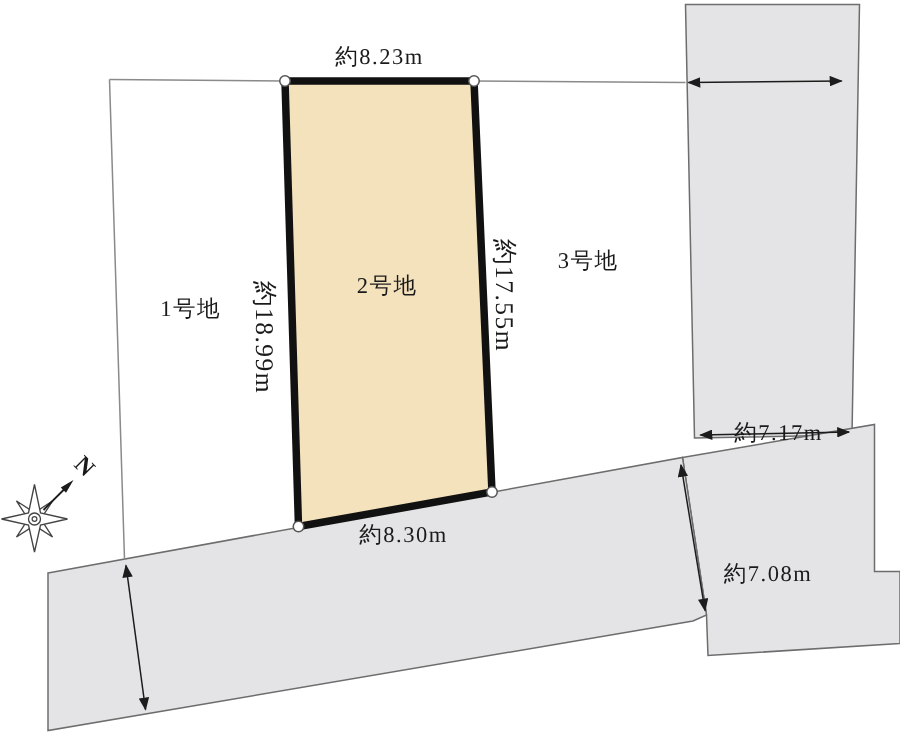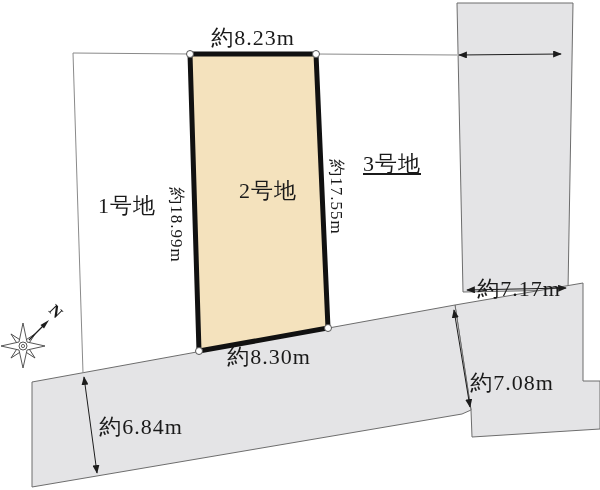--- a/index.html
+++ b/index.html
@@ -8,21 +8,21 @@
     width:600px;height:490px;
     background:#ffffff;
     overflow:hidden;
     font-family:"Liberation Serif","DejaVu Serif",serif;
     color:#1a1a1a;
   }
   #plan-svg{position:absolute;left:0;top:0;}
   .lbl{
     position:absolute;
     transform:translate(-50%,-50%);
-    font-size:22px;
+    font-size:15px;
     letter-spacing:1px;
     white-space:nowrap;
     color:#1a1a1a;
   }
   .lbl.small{font-size:17px;}
   .lbl.rot90{transform:translate(-50%,-50%) rotate(90deg);}
   .lbl.north{
     font-size:16px;font-weight:bold;
     transform:translate(-50%,-50%) rotate(45deg);
   }
@@ -70,32 +70,31 @@
       <line x1="6" y1="-6" x2="21" y2="-21" stroke="#1c1c1c" stroke-width="1.2"></line>
       <polygon points="26,-26 17.5,-21 21,-17.5" fill="#1c1c1c"></polygon>
     </g>
   </svg>
 
   <div class="lbl" style="left:253px;top:38px;">約8.23m</div>
 
 
   <div class="lbl" style="left:127px;top:206px;">1号地</div>
 
-  <div class="lbl" style="left:268px;top:191px;">2号地</div>
+  <div class="lbl" style="left:258px;top:191px;">2号地</div>
 
 
-  <div class="lbl" style="left:392px;top:164px;text-decoration:underline;">3号地</div>
+  <div class="lbl" style="left:392px;top:174px;">3号地</div>
 
   <div class="lbl small rot90" style="left:176px;top:225px;">約18.99m</div>
 
   <div class="lbl small rot90" style="left:336px;top:197px;">約17.55m</div>
 
   <div class="lbl" style="left:519px;top:289px;">約7.17m</div>
 
   <div class="lbl" style="left:512px;top:351px;margin-top:32px;">約7.08m</div>
 
   <div class="lbl" style="left:269px;top:357px;">約8.30m</div>
 
-  <div class="lbl" style="left:141px;top:427px;">約6.84m</div>
 
   <div class="lbl north" style="left:56px;top:312px;">N</div>
 
 </div>
 
 </body></html>

